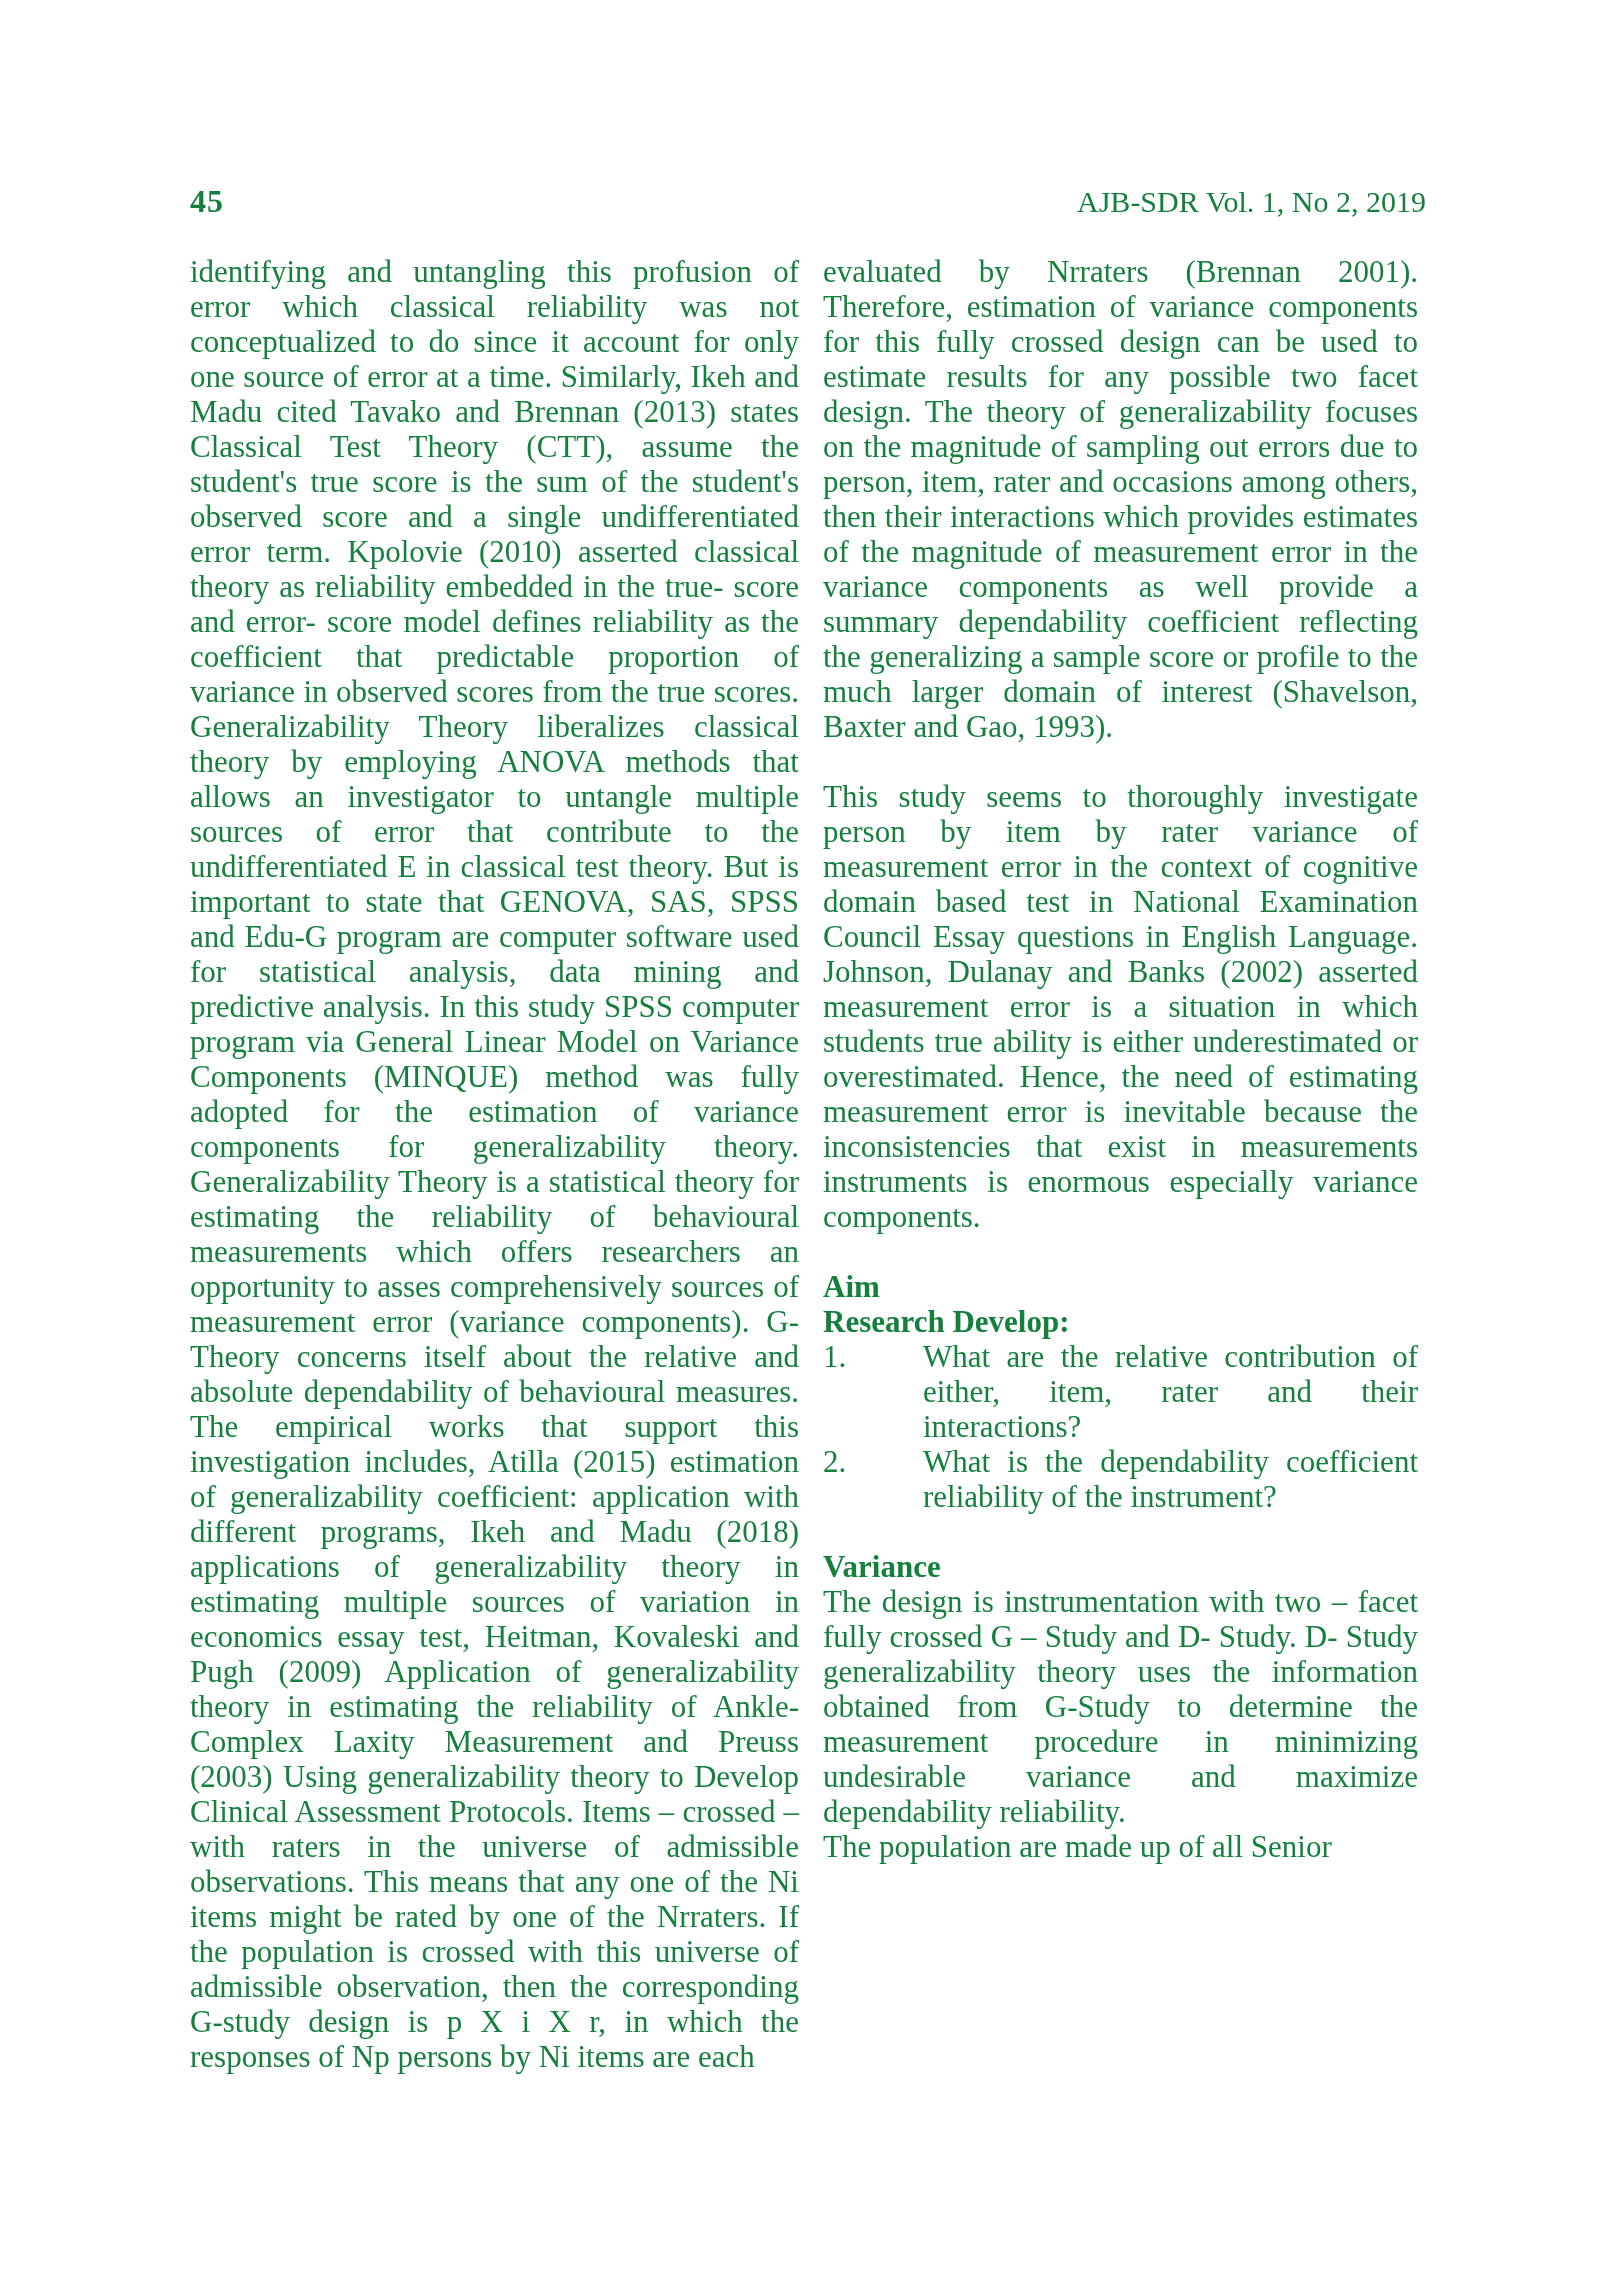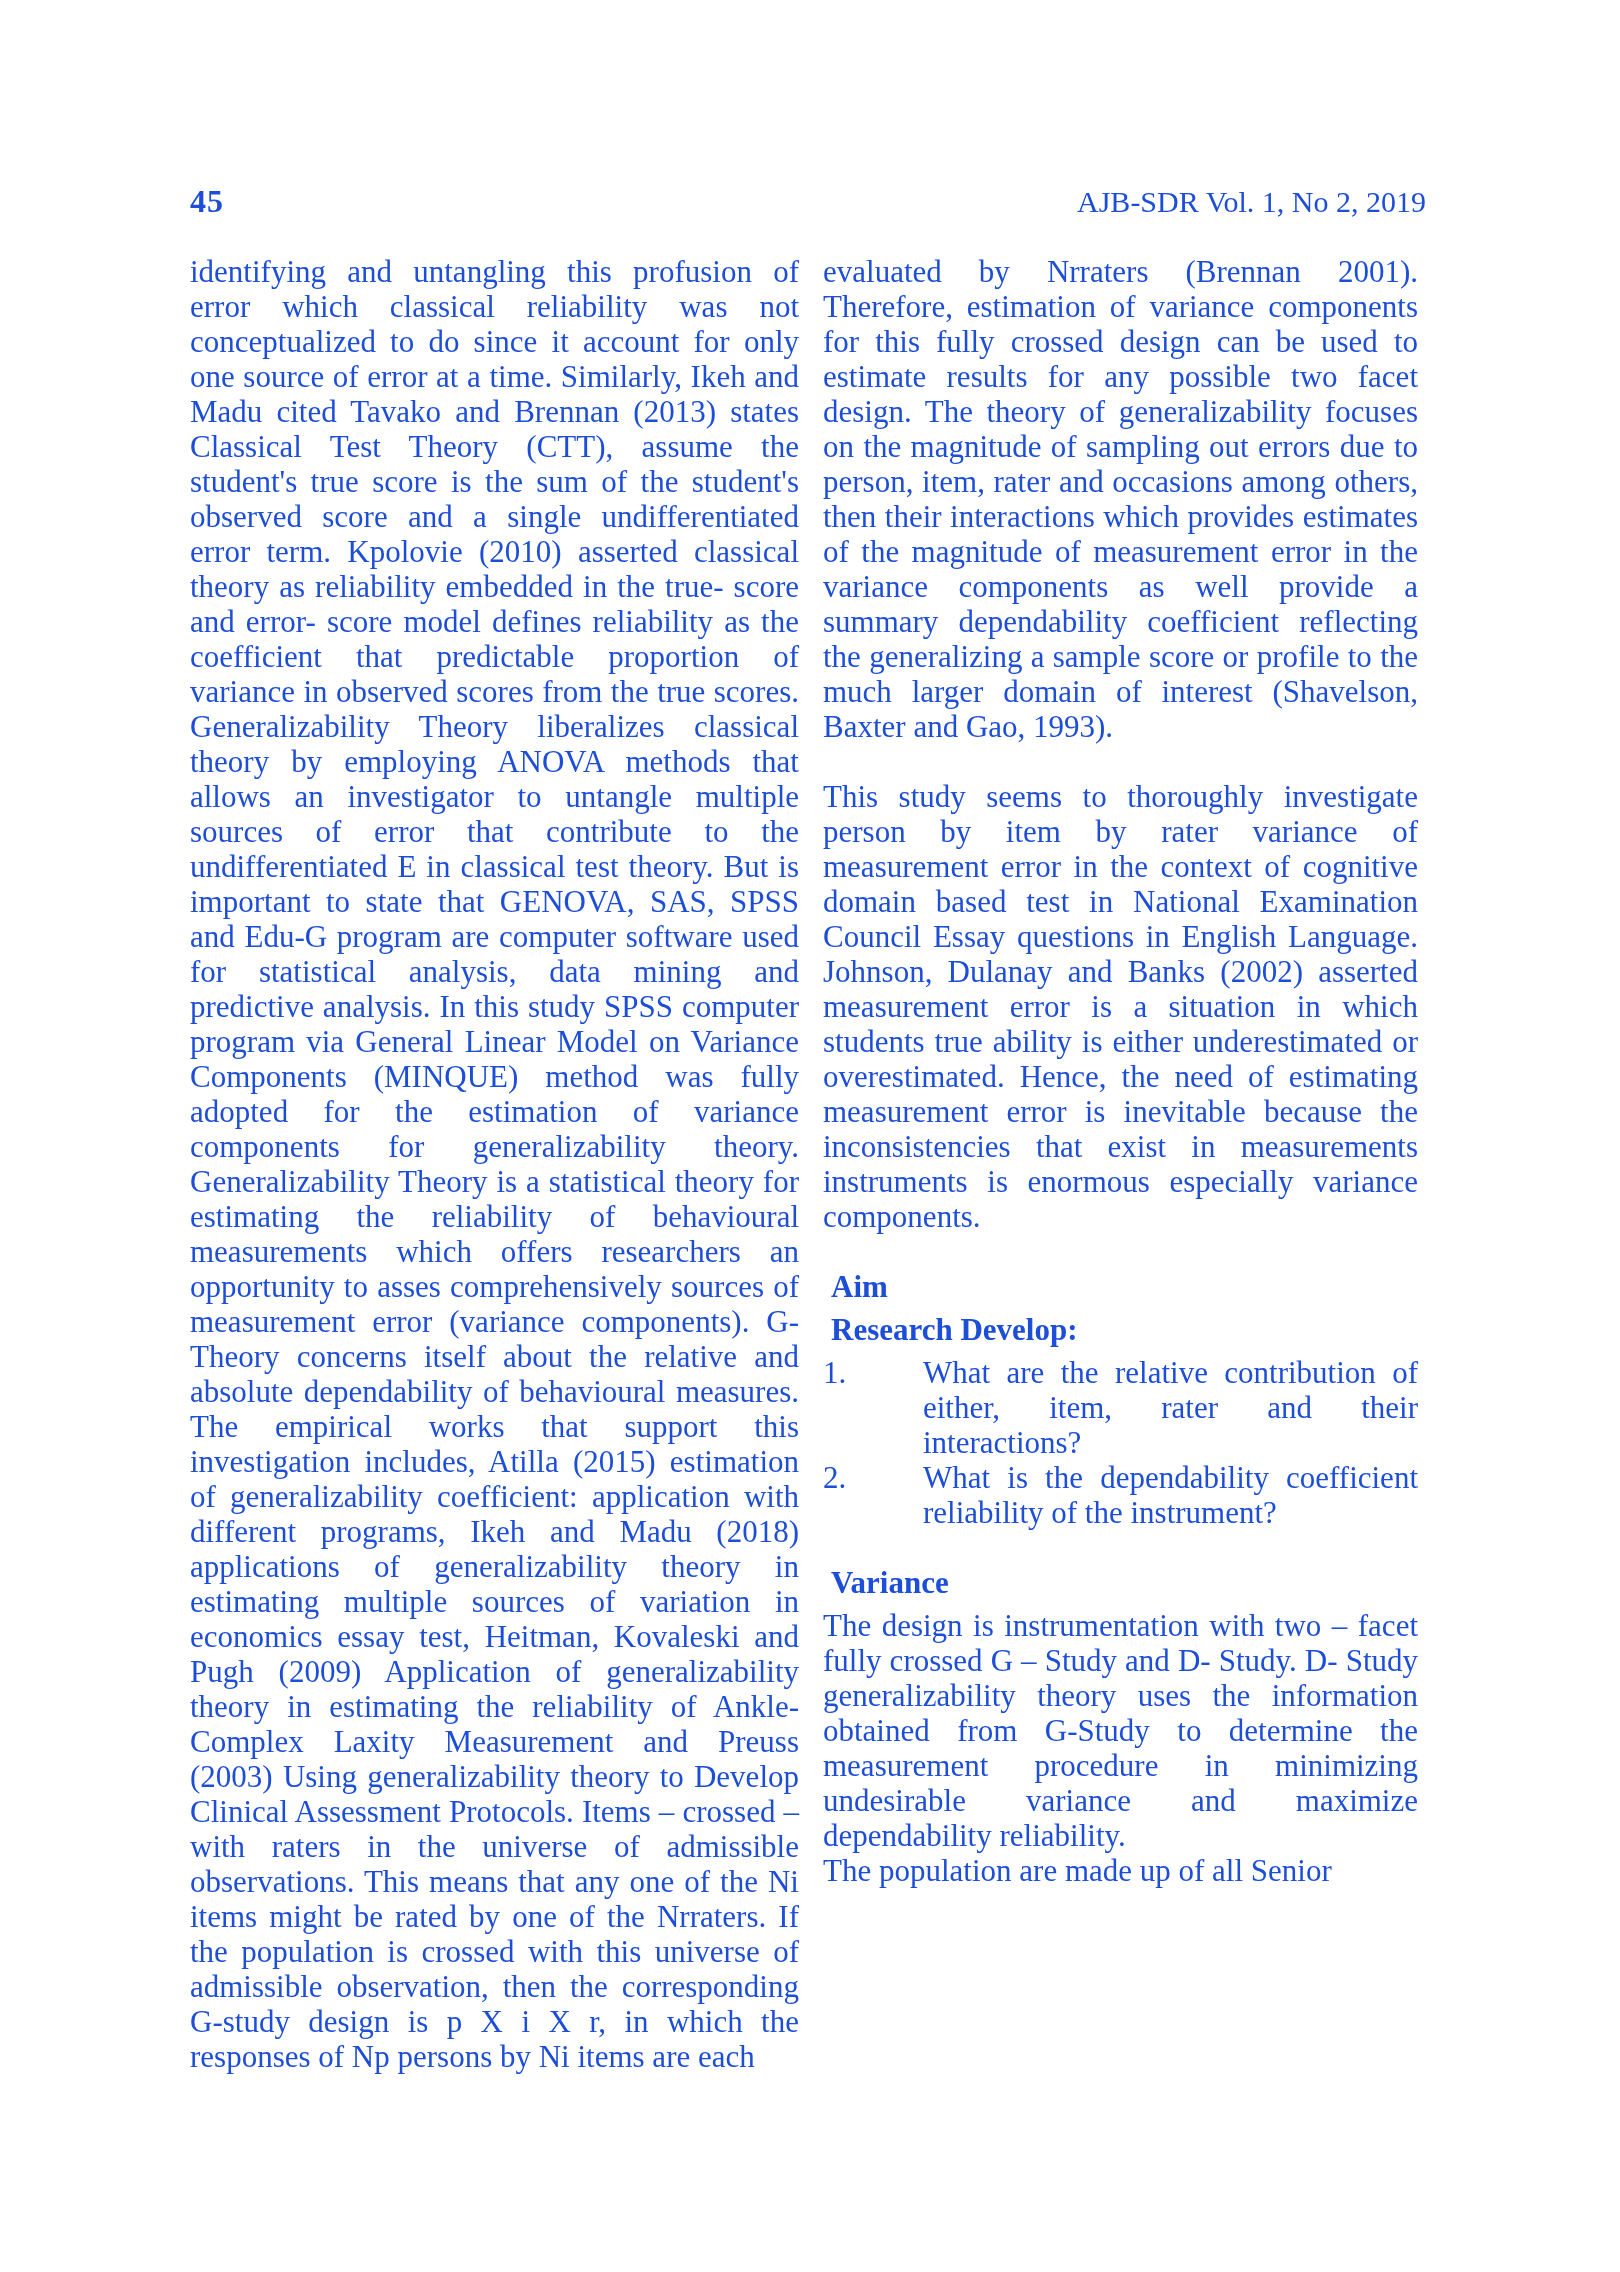--- a/index.html
+++ b/index.html
@@ -6,21 +6,21 @@
     margin: 0;
     padding: 0;
     background: #ffffff;
   }
   .page {
     position: relative;
     width: 1621px;
     height: 2272px;
     background: #ffffff;
     font-family: "Liberation Serif", serif;
-    color: #1d4ed8;
+    color: #15803d;
     overflow: hidden;
   }
   .page-header {
     position: absolute;
     left: 190px;
     top: 183px;
     width: 1236px;
     display: flex;
     justify-content: space-between;
     align-items: baseline;
@@ -46,21 +46,21 @@
     line-height: 35px;
     text-align: justify;
     text-justify: inter-word;
   }
   .col-left  { width: 609px; }
   .col-right { width: 595px; }
   .col p {
     margin: 0;
   }
   .col h3 {
-    margin: 8px;
+    margin: 0;
     font-size: 31px;
     line-height: 35px;
     font-weight: bold;
     text-align: left;
   }
   .gap-after { margin-bottom: 35px !important; }
   .rq-list { margin: 0; }
   .rq-item { display: flex; }
   .rq-num  { flex: 0 0 100px; }
   .rq-text { flex: 1; text-align: justify; }

